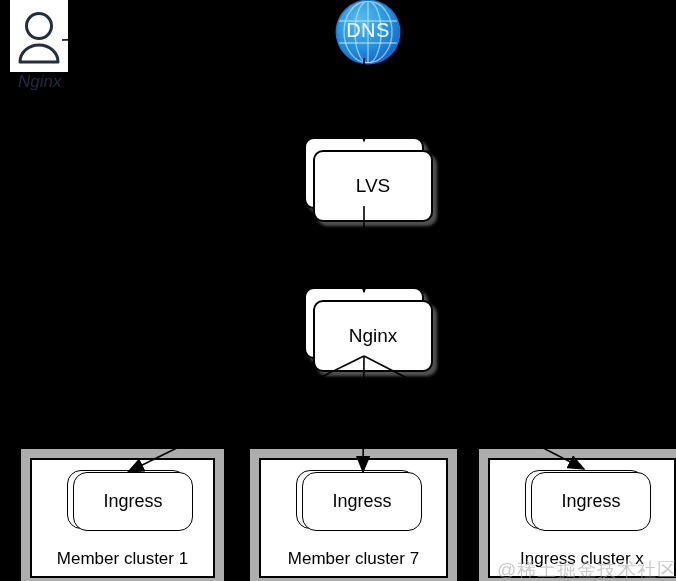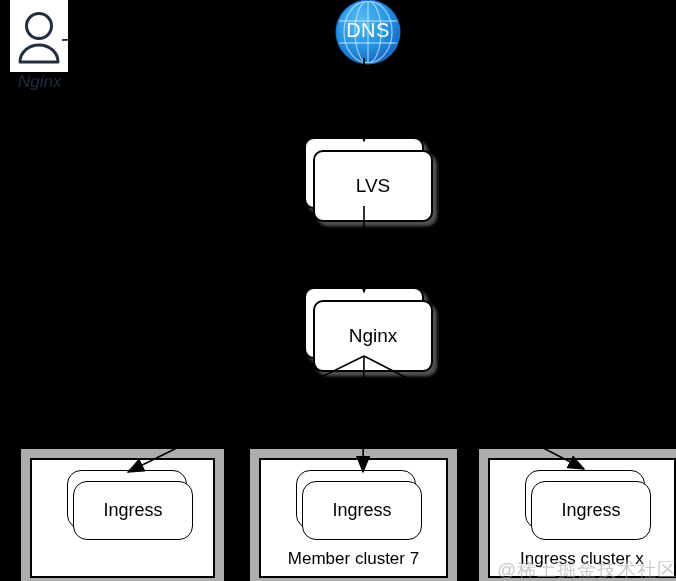--- a/index.html
+++ b/index.html
@@ -54,21 +54,21 @@
   .ing-back,.ing-front{
     position:absolute;width:120px;height:59px;
     background:#fff;border:1.5px solid #000;border-radius:14px;
     box-sizing:border-box;
   }
   .ing-front{
     display:flex;align-items:center;justify-content:center;
     font-size:18px;color:#000;
   }
   .ing-back{left:35px;top:10px;}
-  .ing-front{left:41px;top:21px;}
+  .ing-front{left:41px;top:12px;}
   .cluster-label{
     position:absolute;left:0;bottom:7px;width:100%;
     text-align:center;font-size:17px;color:#000;
   }
   
   #edges{position:absolute;left:0;top:0;z-index:5;pointer-events:none;}
   
   .watermark{
     position:absolute;left:497px;top:557px;z-index:6;
     font-size:19px;letter-spacing:1px;white-space:nowrap;
@@ -121,20 +121,21 @@
   <div class="stack-back" id="nginx-back"></div>
   <div class="stack-front" id="nginx-front">
     <span>Nginx</span>
   </div>
 
   <div class="cluster-box" id="cluster-1">
     <div class="ing-back"></div>
     <div class="ing-front">
       <span>Ingress</span>
     </div>
+    <div class="cluster-label">Member cluster 1</div>
   </div>
 
   <div class="cluster-box" id="cluster-2">
     <div class="ing-back"></div>
     <div class="ing-front">
       <span>Ingress</span>
     </div>
     <div class="cluster-label">Member cluster 7</div>
   </div>
 

